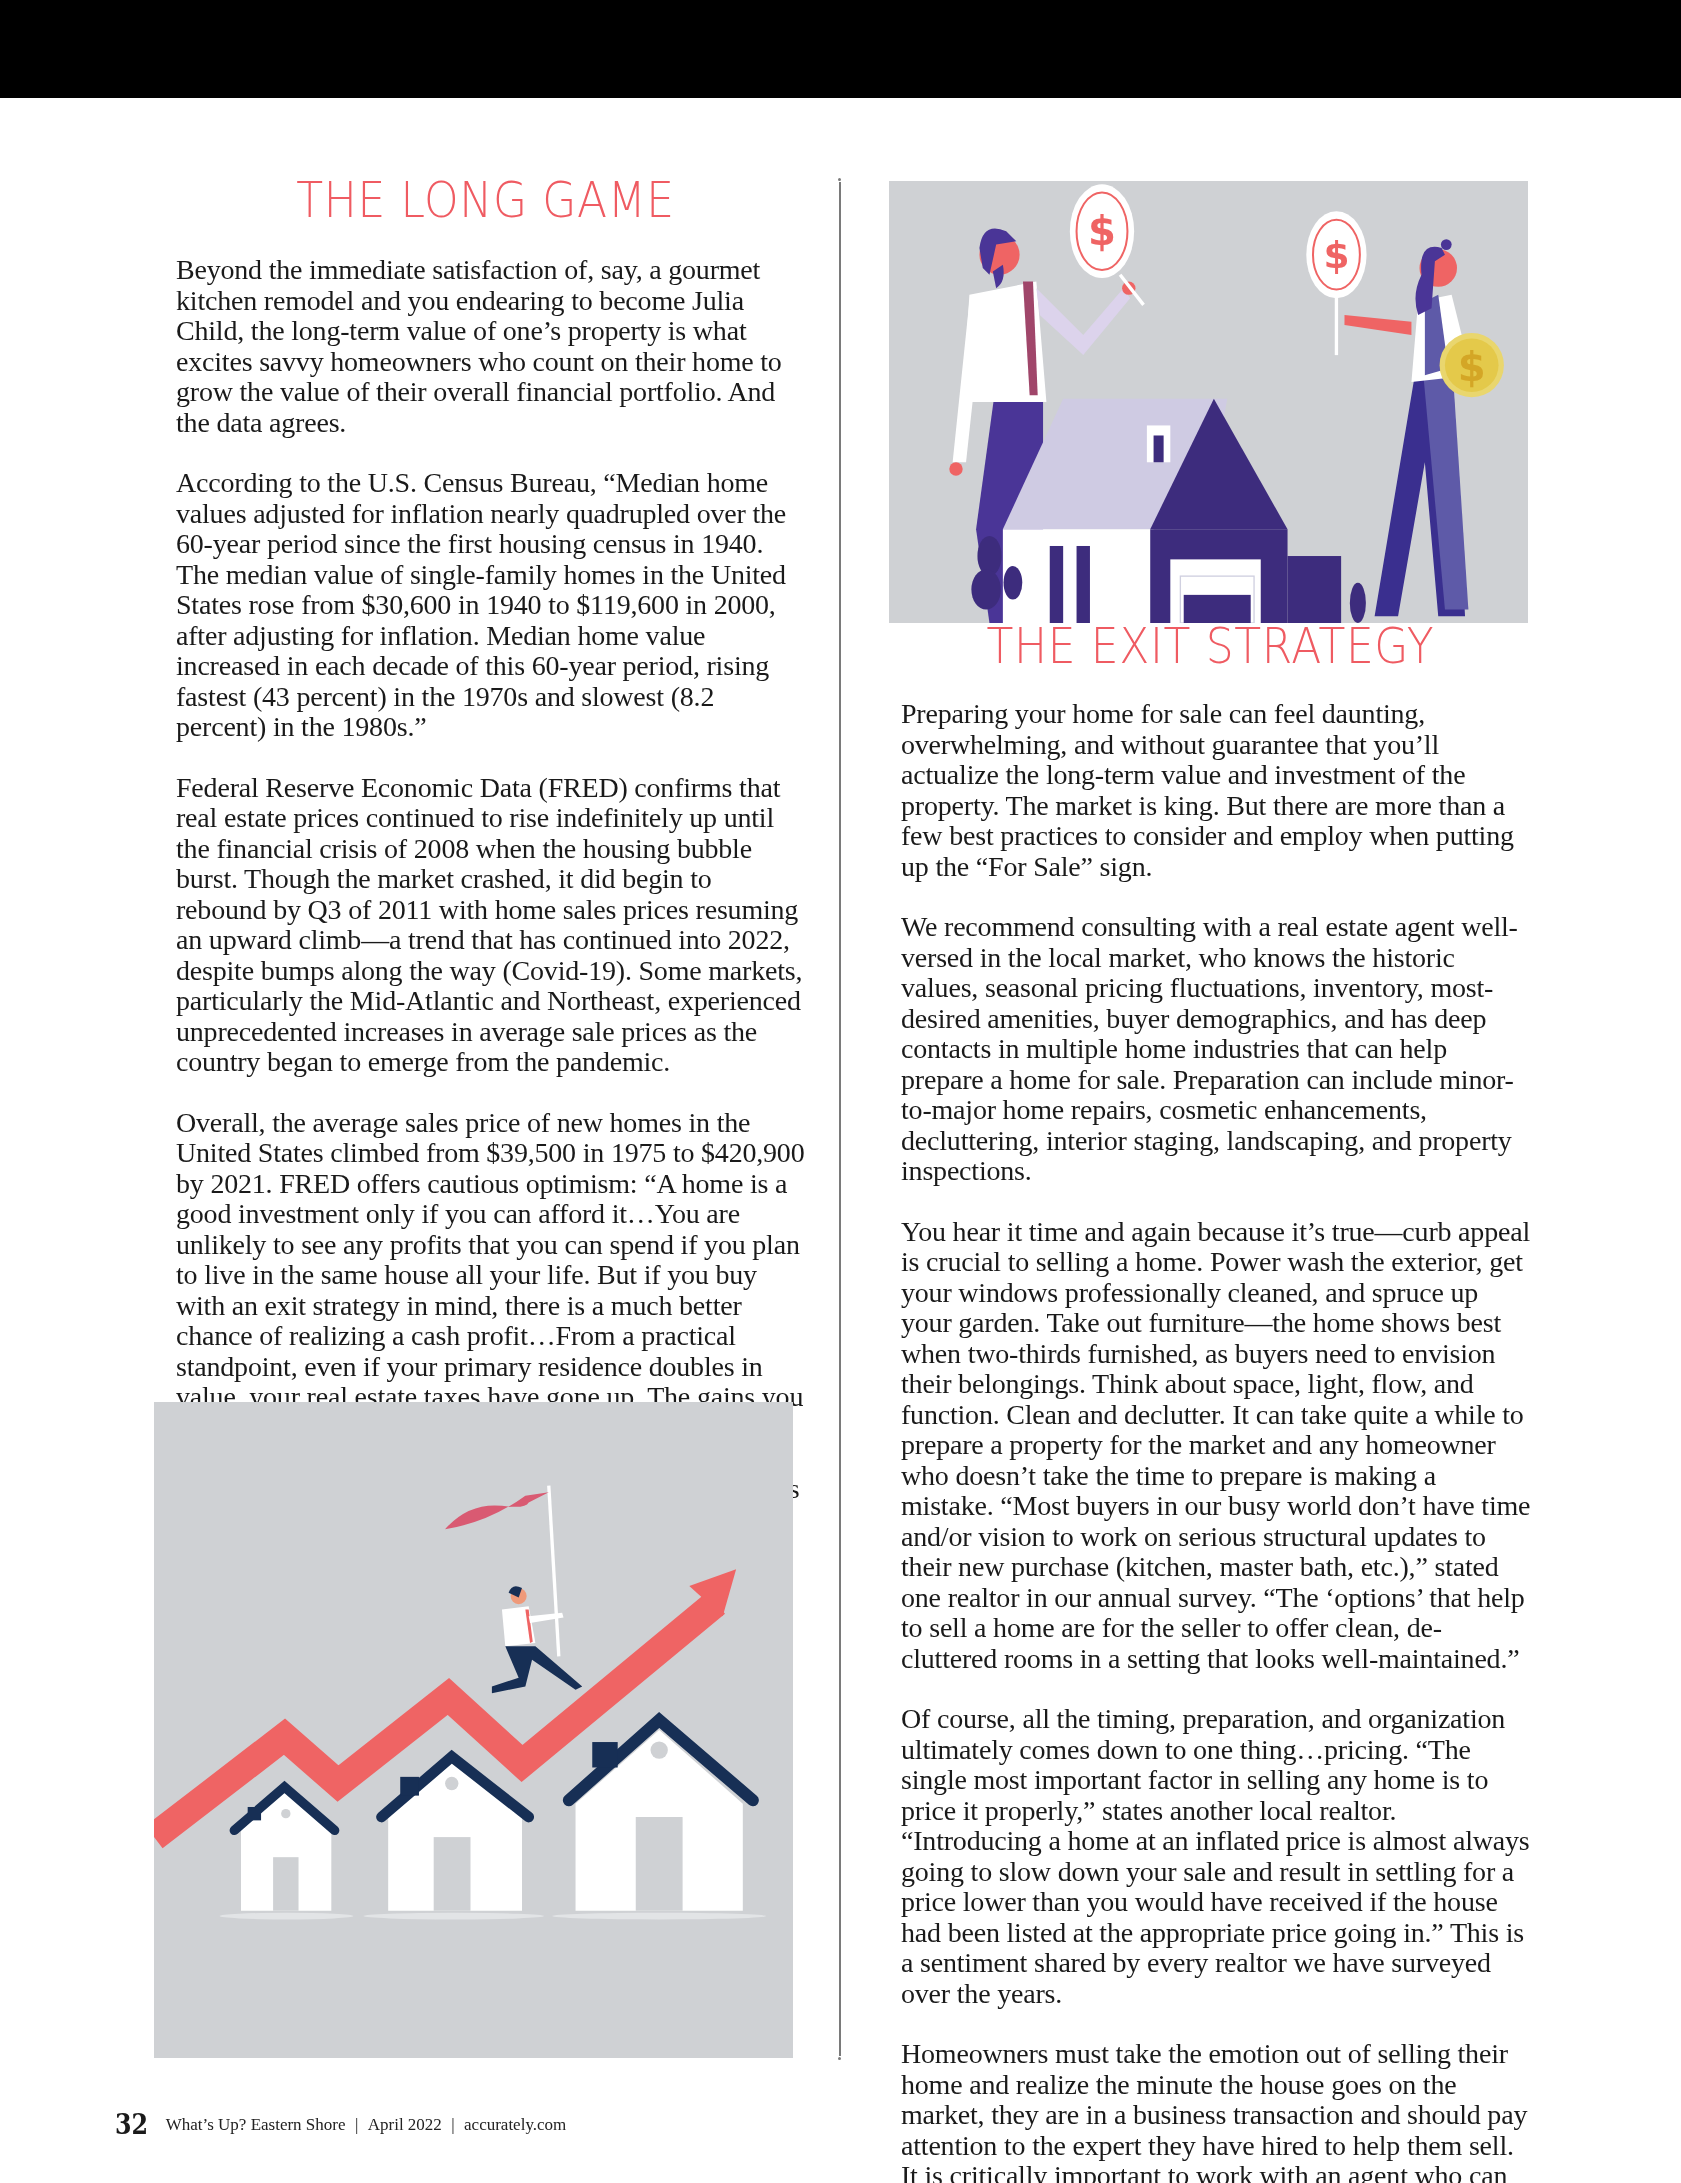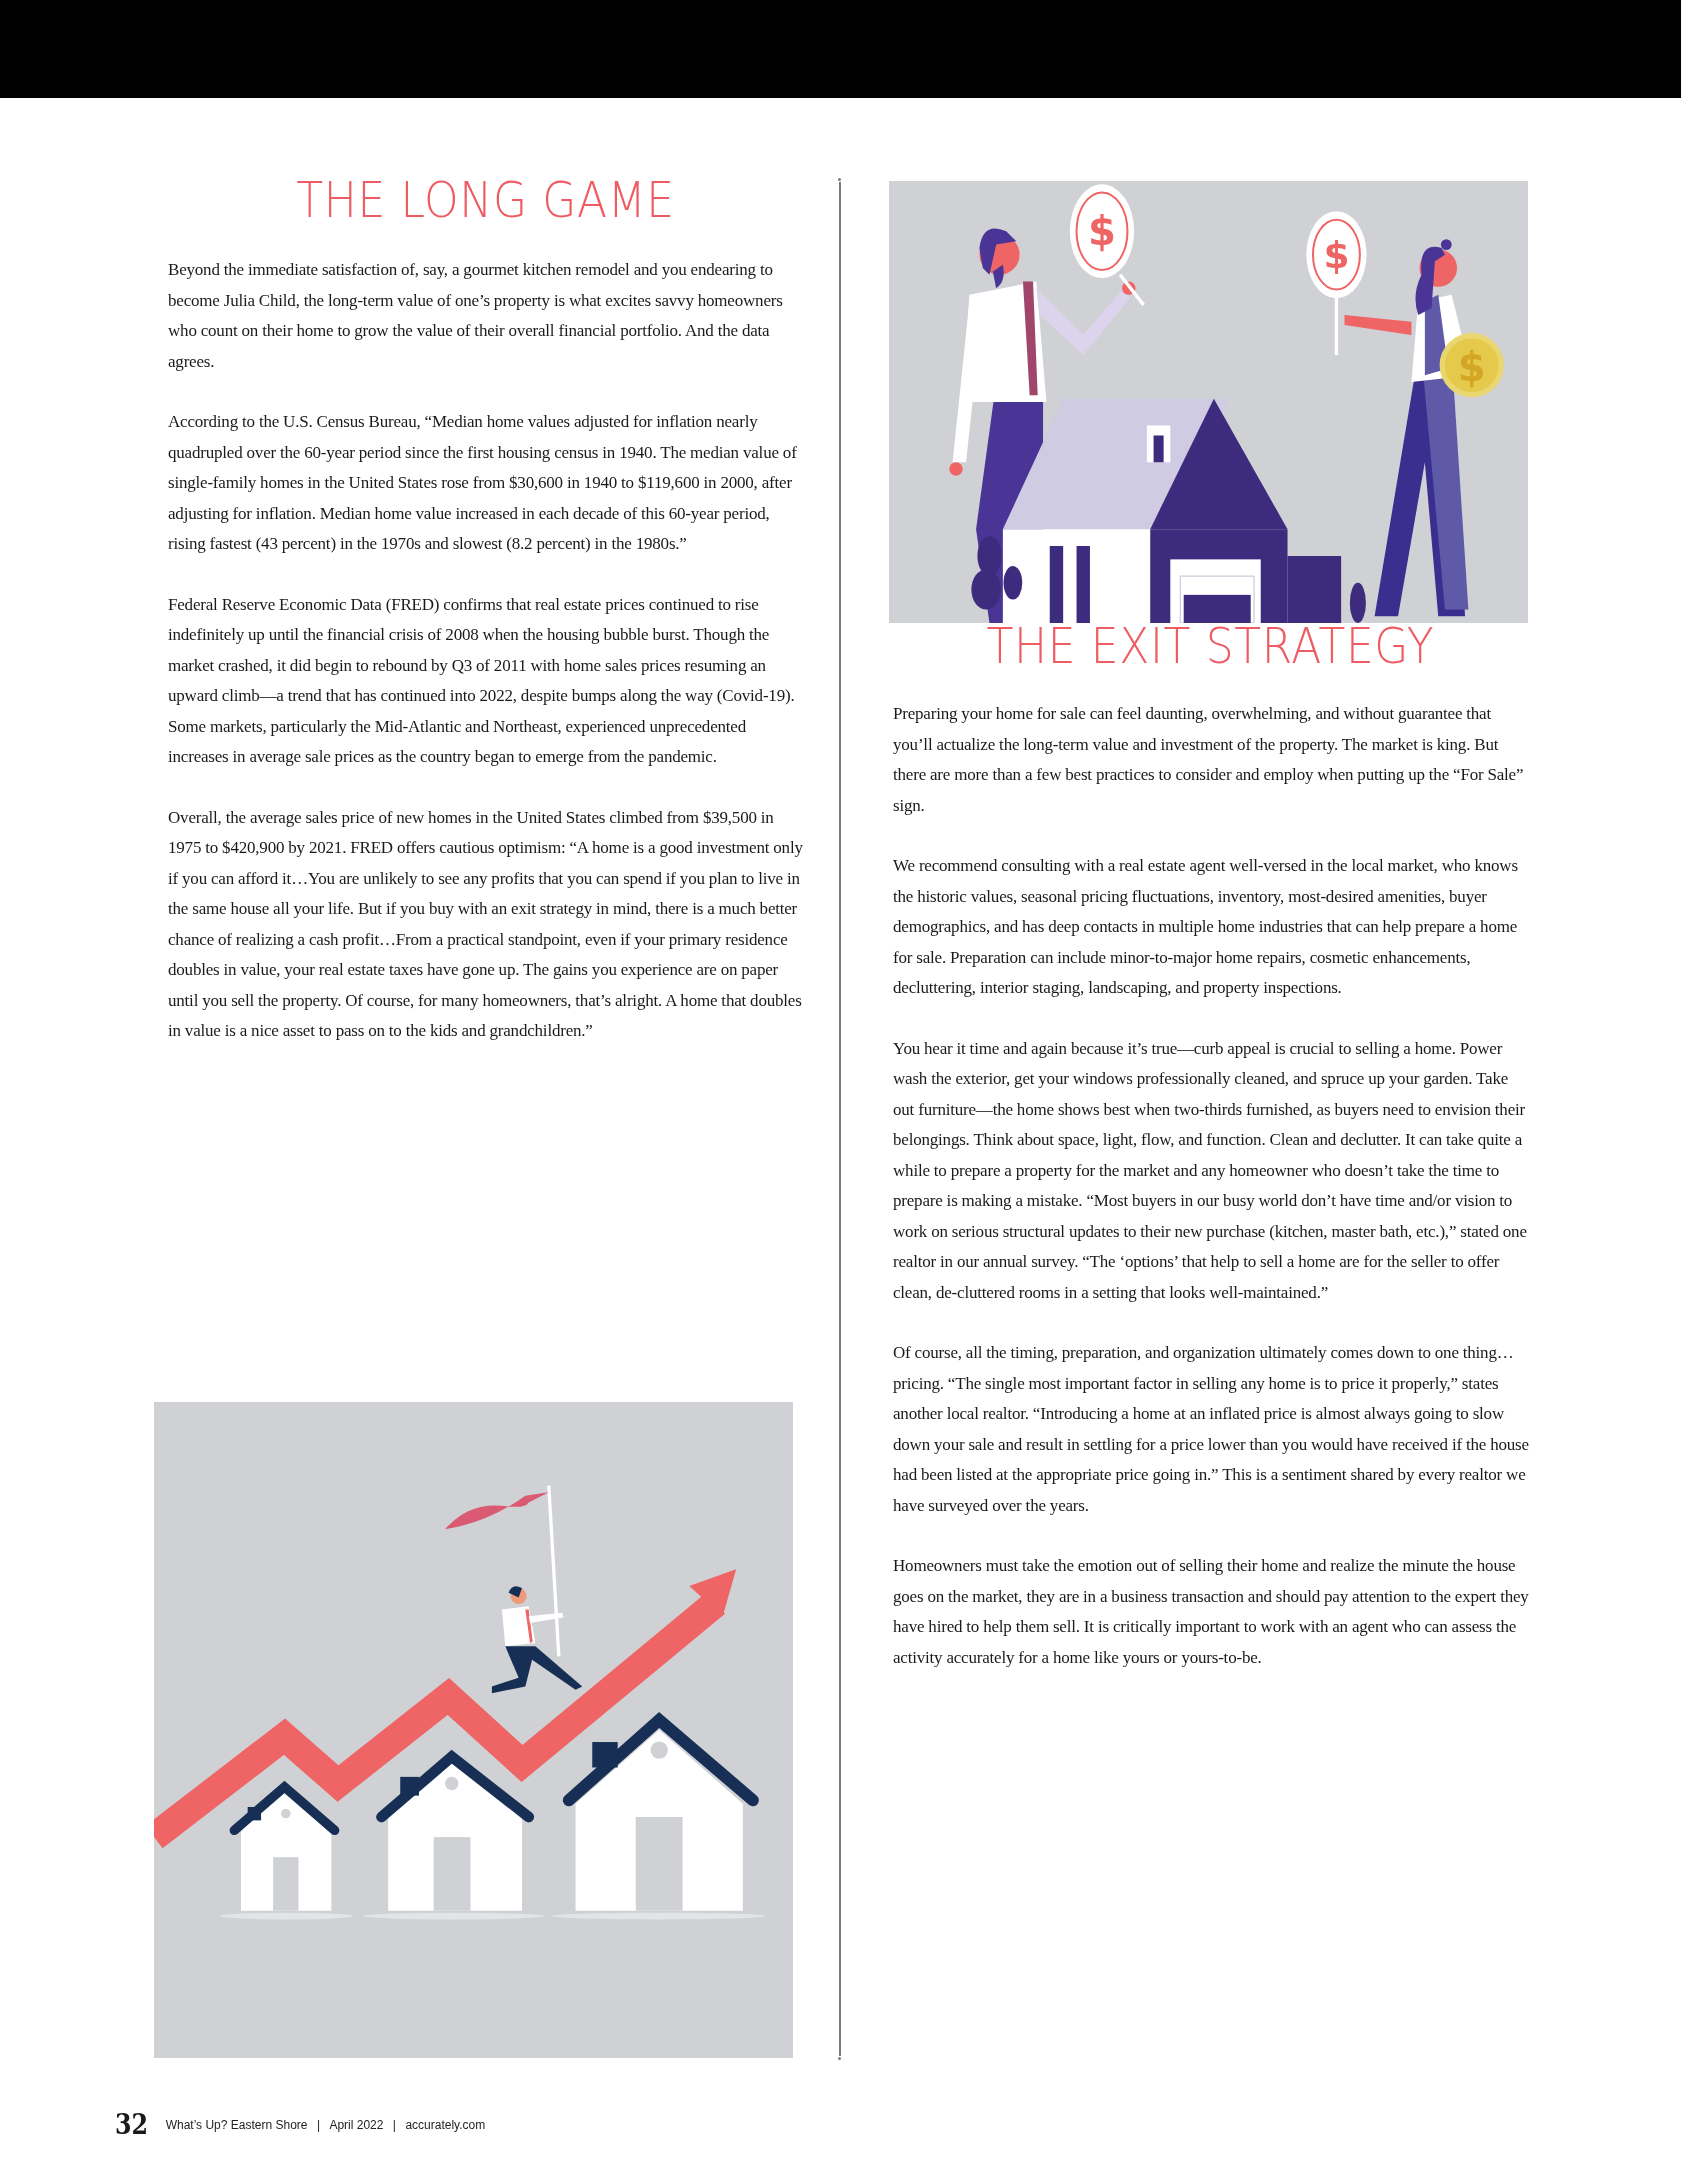--- a/index.html
+++ b/index.html
@@ -11,33 +11,33 @@
   .topbar { position: absolute; left: 0; top: 0; width: 1681px; height: 98px; background: #000000; }
   .col-left { position: absolute; left: 164px; top: 167px; width: 643px; }
   .col-right { position: absolute; left: 889px; top: 613px; width: 643px; }
   .heading {
     font-family: "DejaVu Sans", sans-serif; font-weight: 300;
     color: #ef5b62; font-size: 50px; letter-spacing: 0.7px;
     text-align: center; margin: 0; line-height: 67px;
     transform: scaleX(0.88); transform-origin: center;
   }
   .para {
-    font-size: 17px; line-height: 30.5px; margin: 0 0 30px 4px;
+    font-size: 28px; line-height: 30.5px; margin: 0 0 30px 12px;
     letter-spacing: -0.2px;
   }
   .divider { position: absolute; left: 839px; top: 182px; width: 2px; height: 1874px; background: #7a7a7a; }
   .divider-dot-top { position: absolute; left: 838px; top: 178px; width: 3.3px; height: 3.3px; background: #7a7a7a; border-radius: 50%; }
   .divider-dot-bot { position: absolute; left: 838px; top: 2057px; width: 3.3px; height: 3.3px; background: #7a7a7a; border-radius: 50%; }
   .illus { position: absolute; background: #cfd1d4; overflow: hidden; }
   .illus-top { left: 889px; top: 181px; width: 639px; height: 442px; }
   .illus-bottom { left: 154px; top: 1402px; width: 639px; height: 656px; }
   .illus svg { width: 100%; height: 100%; display: block; }
   .footer { position: absolute; left: 112px; top: 2108px; display: flex; align-items: center; }
   .page-num { font-family: "DejaVu Serif", serif; font-weight: bold; font-size: 28px; margin-right: 14.7px; transform: scaleX(0.85); }
-  .footer-text { font-family: Liberation Sans, sans-serif; font-weight: 300; font-size: 12px; color: #222; }
+  .footer-text { font-family: Liberation Serif, serif; font-weight: 300; font-size: 17px; color: #222; }
   .footer-sep { margin: 0 9.4px; }
 </style>
 </head>
 <body>
 
 <div class="topbar"></div>
 
 <div class="divider-dot-top"></div>
 <div class="divider"></div>
 <div class="divider-dot-bot"></div>

